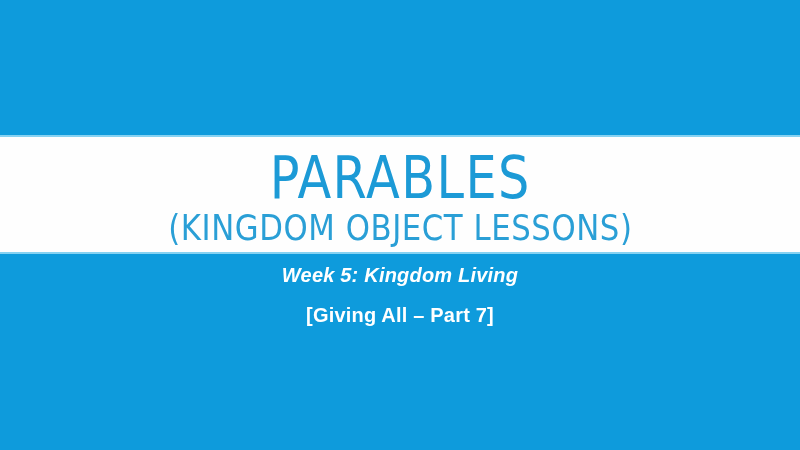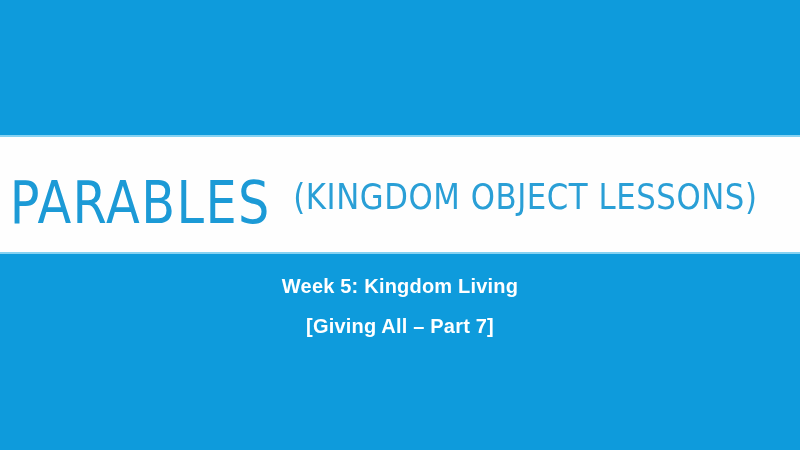--- a/index.html
+++ b/index.html
@@ -24,21 +24,21 @@
   
   .title-band {
     position: absolute;
     left: 0;
     top: 135px;
     width: 800px;
     height: 119px;
     background: #fefefe;
     box-sizing: border-box;
     display: flex;
-    flex-direction: row;
+    flex-direction: column;
     align-items: center;
     justify-content: flex-start;
   }
 
   .band-rule {
     position: absolute;
     left: 0;
     width: 800px;
     height: 2px;
     background: #86d2f2;
@@ -88,21 +88,21 @@
   .subtitle-line {
     margin: 0;
     padding: 0;
     color: #ffffff;
     font-size: 20px;
     font-weight: 600;
     line-height: 30px;
     letter-spacing: 0.2px;
     white-space: nowrap;
   }
-  .subtitle-line.first { margin-top: 15px; }
+  .subtitle-line.first { margin-top: 4px; font-style: italic; }
   .subtitle-line.second { margin-top: 10px; }
 </style>
 </head>
 <body>
 
 <div class="slide">
 
   <div class="title-band">
     <div class="band-rule top"></div>
 

